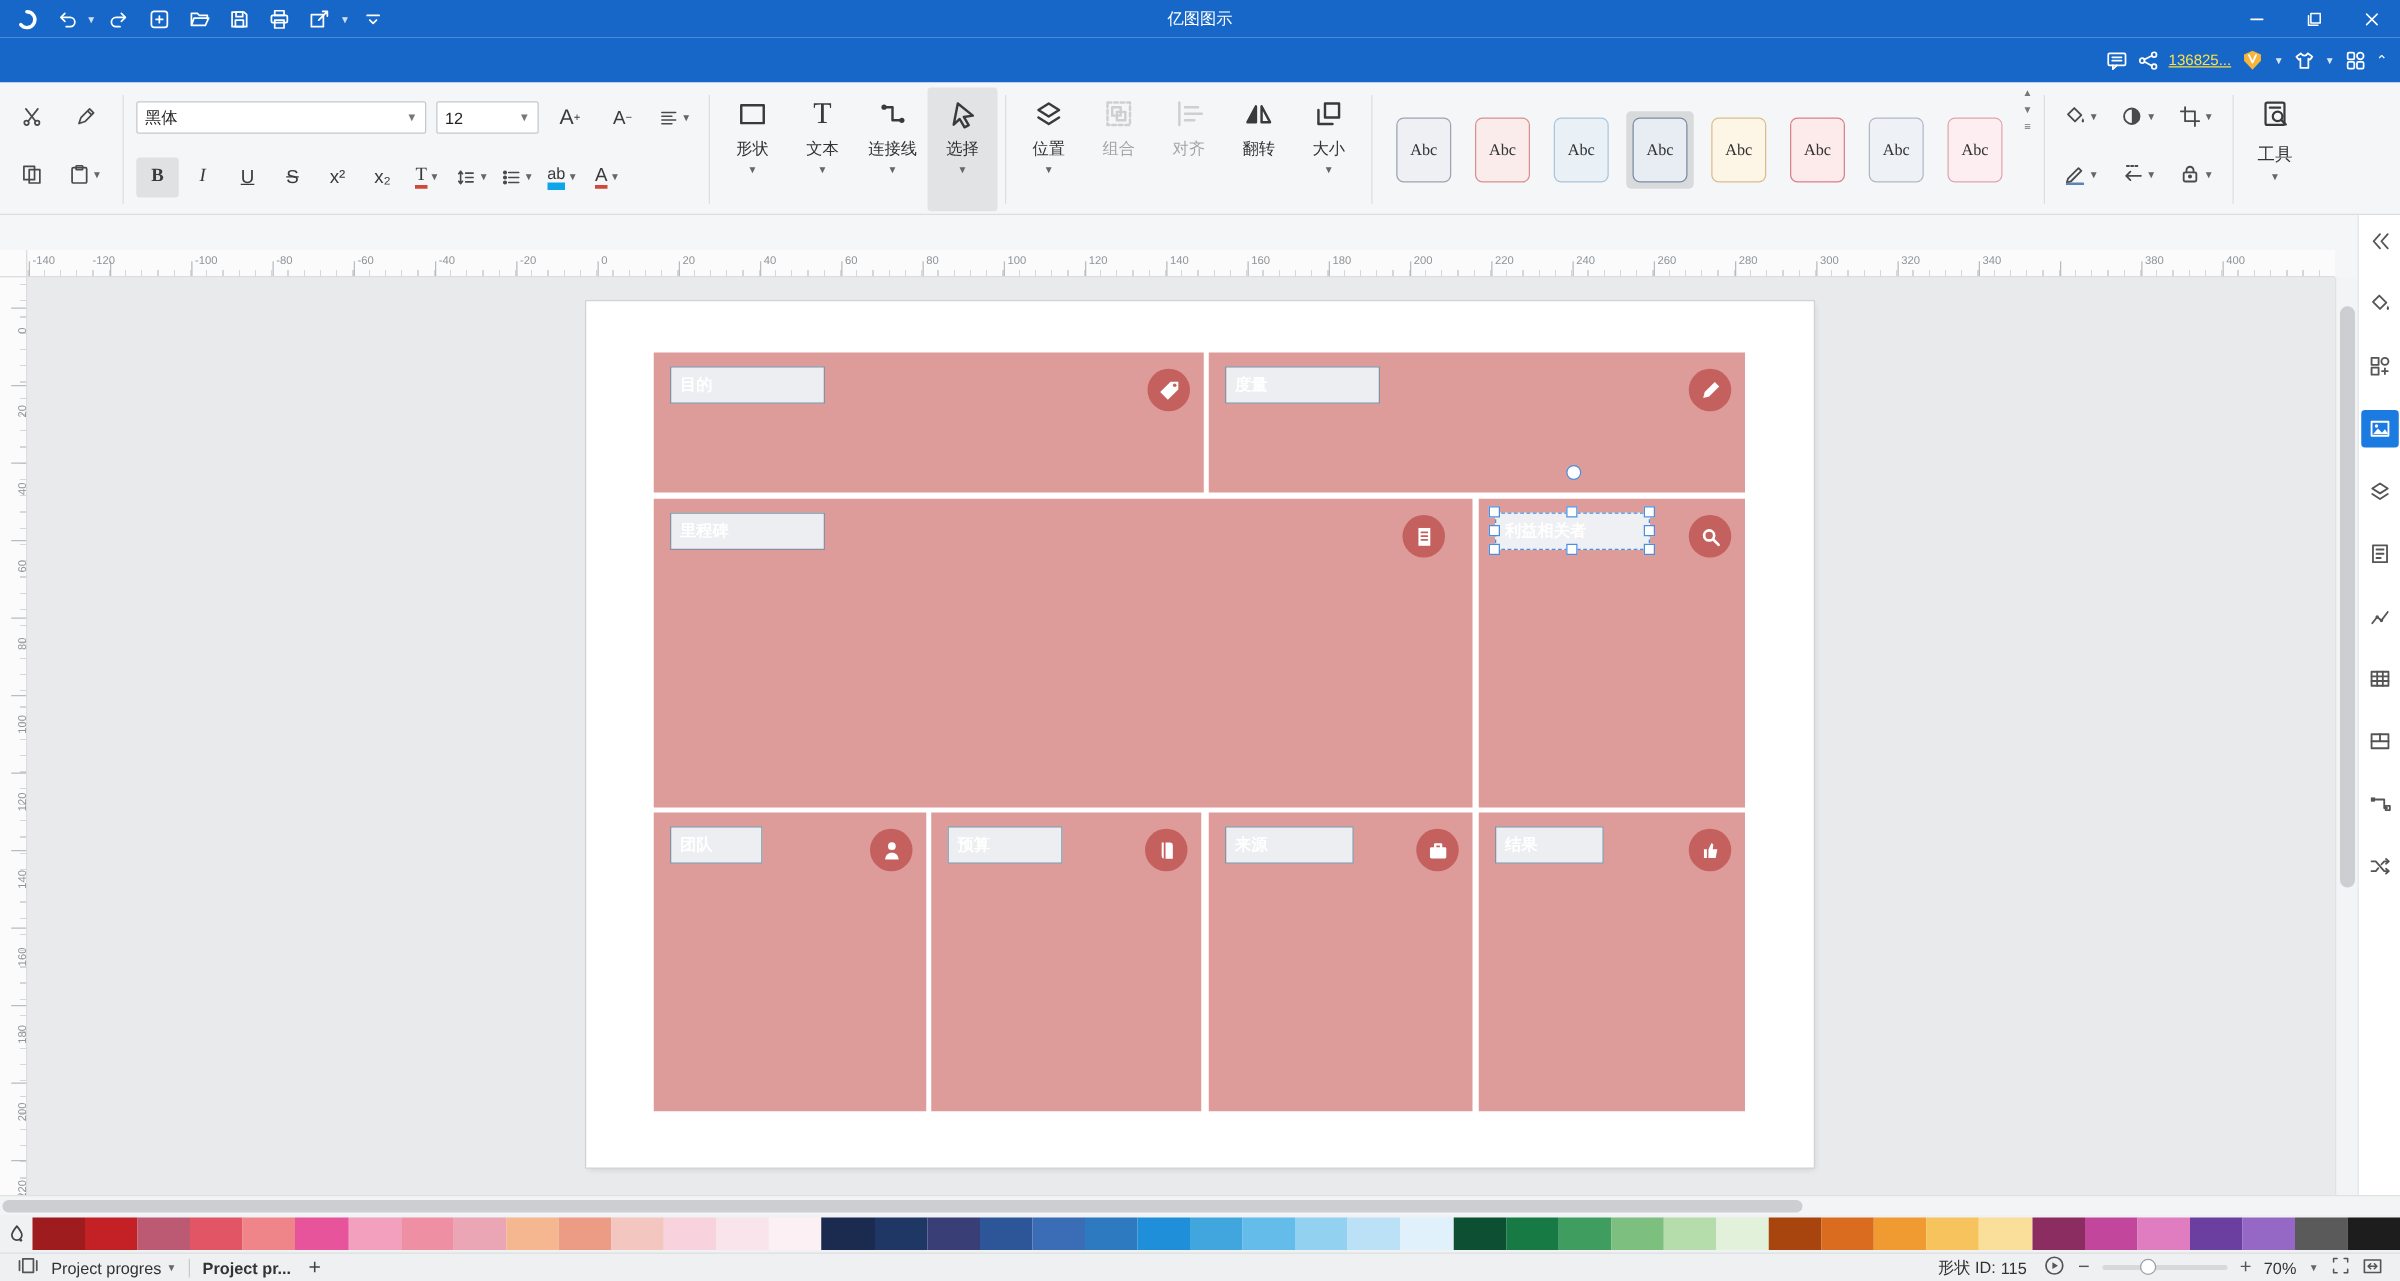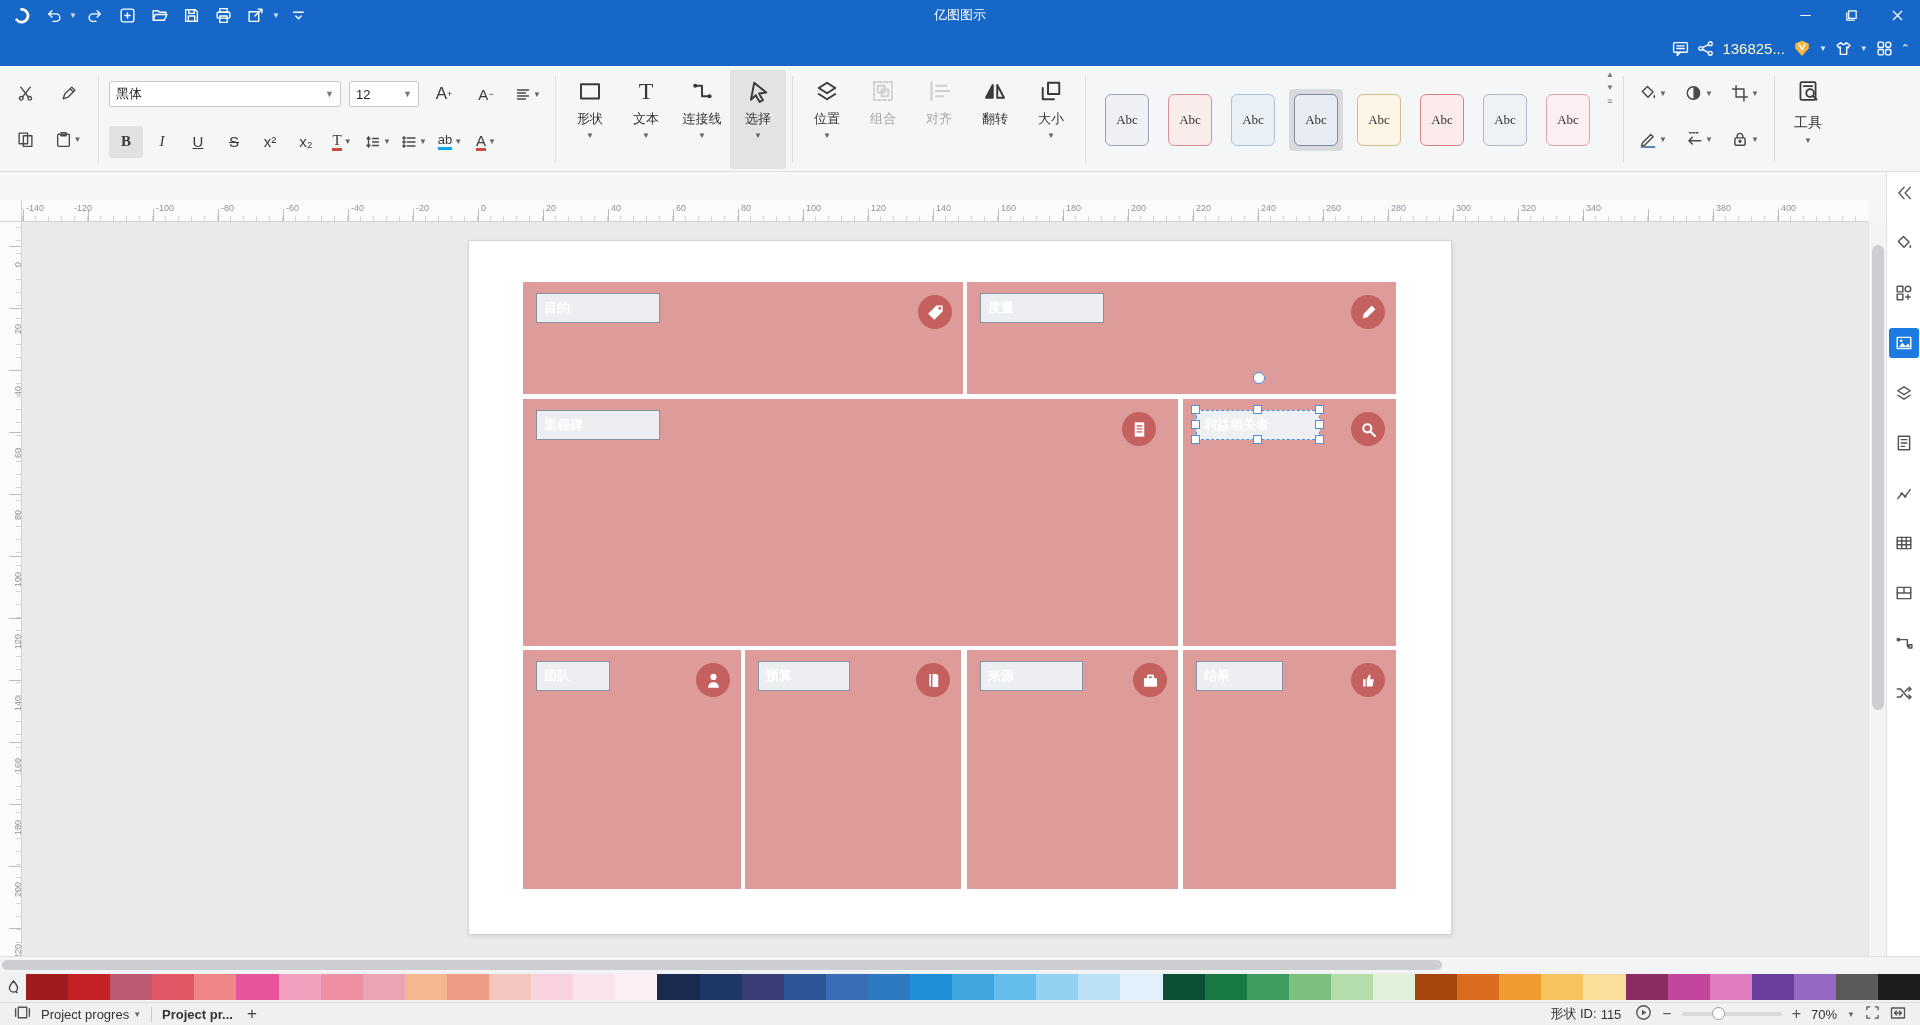--- a/index.html
+++ b/index.html
@@ -17,21 +17,21 @@
   .tb-win { position:absolute; right:0; top:0; height:30px; display:flex; }
   .tb-win .tb-btn { width:46px; height:30px; }
   .tiny-caret { color:#cfe0f5; font-size:8px; margin-left:-3px; }
 
   
   .menubar { position:absolute; left:0; top:30px; width:1920px; height:36px; background:#1767c9;
     display:flex; align-items:stretch; }
   .mtab { padding:0 27px; line-height:36px; font-size:14px; color:#fff; cursor:pointer; }
   .mtab.active { background:#f5f6f7; color:#222; }
   .menu-right { position:absolute; right:10px; top:0; height:36px; display:flex; align-items:center; gap:8px; color:#fff; }
-  .menu-right .uid { font-size:15px; color:#fef9c3; }
+  .menu-right .uid { font-size:12px; color:#fde047;text-decoration:underline; }
   .mini-caret { font-size:8px; color:#d7e5f7; }
 
   
   .ribbon { position:absolute; left:0; top:66px; width:1920px; height:106px; background:#f5f6f7;
     border-bottom:1px solid #dcdddf; display:flex; align-items:stretch; padding:4px 2px 2px 6px; }
   .rdiv { width:1px; background:#dddee0; margin:6px 6px; }
   .clip-grid { display:grid; grid-template-columns:38px 48px; grid-template-rows:46px 46px; align-items:center; justify-items:center; }
   .sbtn { width:34px; height:32px; border-radius:3px; display:flex; align-items:center; justify-content:center; cursor:pointer; }
   .fontsec { display:flex; flex-direction:column; justify-content:space-around; padding:2px 4px; }
   .fontrow { display:flex; align-items:center; gap:8px; height:30px; }
@@ -300,21 +300,21 @@
         </span>
     </div>
     <div class="rdiv"></div>
 
     <div class="fontsec">
       <div class="fontrow">
         <div class="select" style="width:232px">
           <span>黑体</span>
           <span class="sel-caret">▼</span>
         </div>
-        <div class="select" style="width:70px">
+        <div class="select" style="width:82px">
           <span>12</span>
           <span class="sel-caret">▼</span>
         </div>
         <span class="fbtn" style="font-size:17px">A<sup style="font-size:9px">+</sup></span>
         <span class="fbtn" style="font-size:15px">A<sup style="font-size:9px">−</sup></span>
         <span class="fbtn" id="btn-align-text">
             <svg width="16" height="16" viewBox="0 0 16 16" fill="none" stroke="#4a4a4a" stroke-width="1.3" stroke-linecap="round" stroke-linejoin="round">
               <path d="M2.5 4h11M2.5 7h8M2.5 10h11M2.5 13h8"></path>
             </svg>
             <span class="drop">▼</span>
@@ -340,21 +340,21 @@
           <span class="fbtn">
             <svg width="16" height="16" viewBox="0 0 16 16" fill="none" stroke="#4a4a4a" stroke-width="1.3" stroke-linecap="round" stroke-linejoin="round">
               <path d="M6 4h8M6 8h8M6 12h8"></path>
               <circle cx="3" cy="4" r="1" fill="#4a4a4a"></circle>
               <circle cx="3" cy="8" r="1" fill="#4a4a4a"></circle>
               <circle cx="3" cy="12" r="1" fill="#4a4a4a"></circle>
             </svg>
             <span class="drop">▼</span>
           </span>
           <span class="fbtn">
-            <span style="font-size:13px;border-bottom:3px solid #0ea5e9;line-height:14px">ab</span>
+            <span style="font-size:13px;border-bottom:6px solid #0ea5e9;line-height:14px">ab</span>
             <span class="drop">▼</span>
           </span>
           <span class="fbtn">
             <span class="colorA">A</span>
             <span class="drop">▼</span>
           </span>
         </div>
     </div>
     <div class="rdiv"></div>
 

